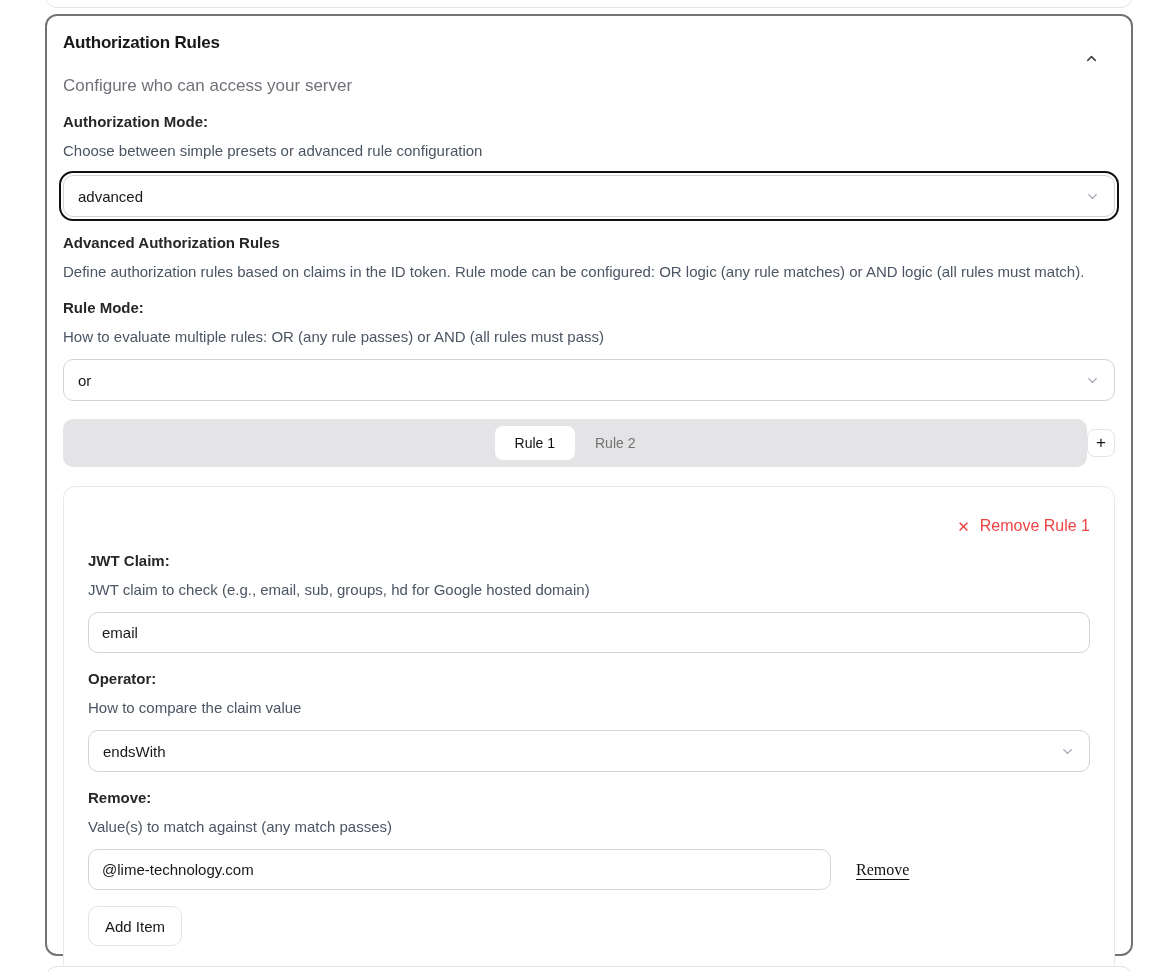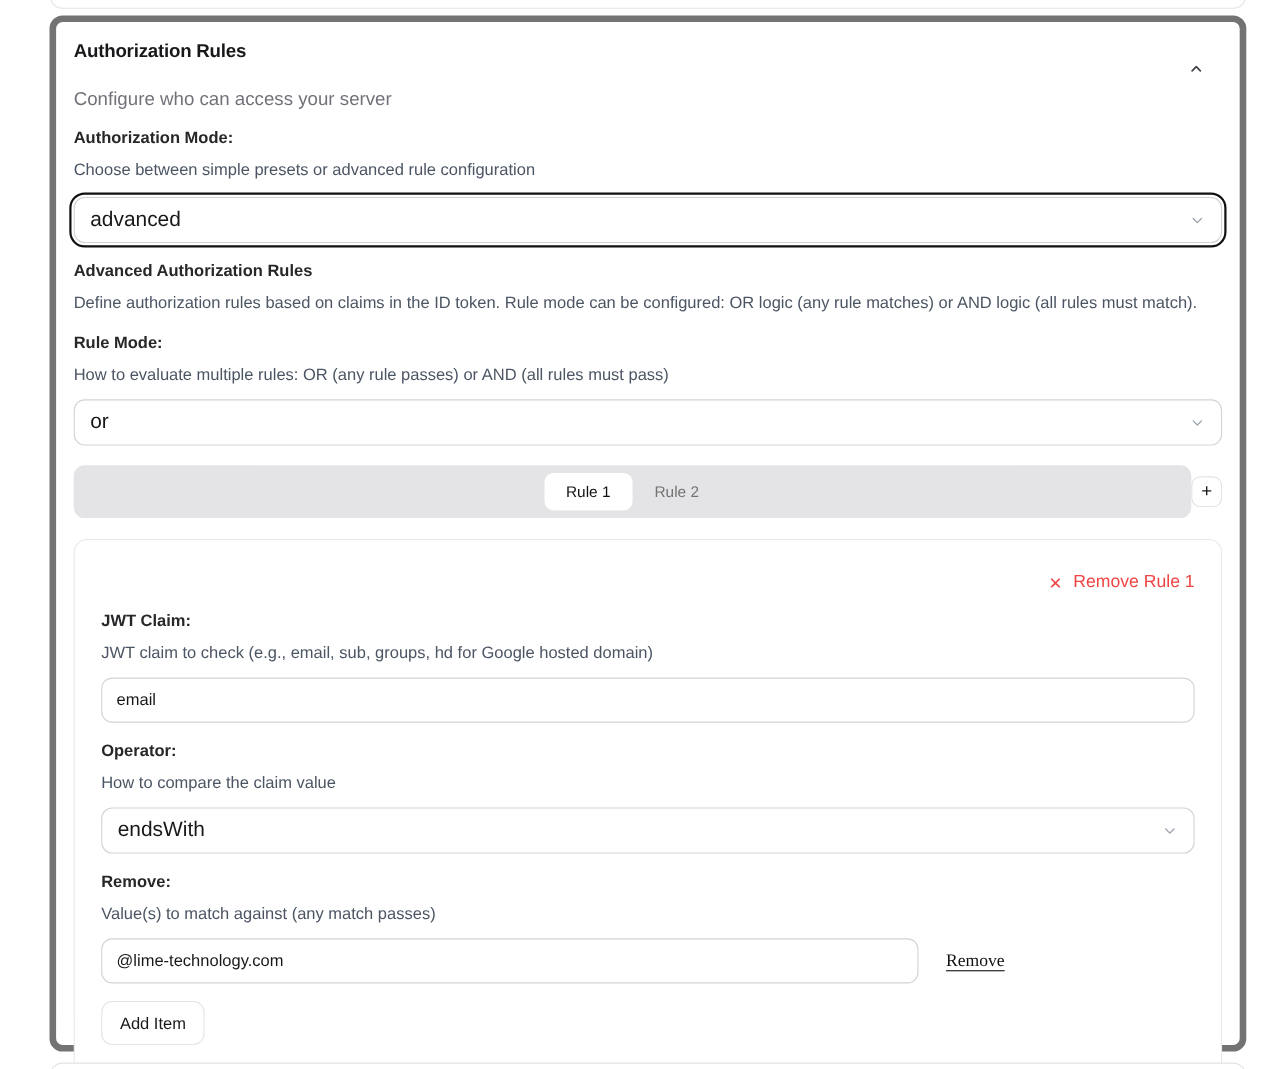--- a/index.html
+++ b/index.html
@@ -15,37 +15,37 @@
   .card-stub-top {
     position: absolute; left: 45px; top: -20px; width: 1088px; height: 28px;
     border: 1px solid #e4e4e7; border-radius: 12px; background: #fff;
   }
   .card-stub-bottom {
     position: absolute; left: 45px; top: 966px; width: 1088px; height: 40px;
     border: 1px solid #e4e4e7; border-radius: 12px; background: #fff;
   }
   .main-card {
     position: absolute; left: 45px; top: 14px; width: 1088px; height: 942px;
-    border: 6px solid #737373; border-radius: 12px; background: #fff;
+    border: 2px solid #737373; border-radius: 12px; background: #fff;
     padding: 15px 16px 13px 16px;
   }
 
   .header-row { display: flex; justify-content: space-between; align-items: flex-start; }
   .card-title { font-size: 17px; font-weight: 700; color: #18181b; line-height: 24px; letter-spacing: -0.2px; }
   .collapse-btn { background: none; border: none; cursor: pointer; padding: 4px; margin-top: 16px; margin-right: 12px; line-height: 0; }
   .card-subtitle { font-size: 17px; color: #71717a; margin-top: 5px; line-height: 21px; }
 
   .field-label { font-size: 15px; font-weight: 700; color: #27272a; margin-top: 15px; line-height: 21px; }
   .field-desc  { font-size: 15px; color: #4b5563; margin-top: 8px; line-height: 21px; }
 
   .select {
     margin-top: 12px; height: 42px; width: 100%;
     border: 1px solid #d4d4d8; border-radius: 10px; background: #fff;
     display: flex; align-items: center; justify-content: space-between;
-    padding: 0 14px; font-size: 19px; color: #18181b; cursor: pointer;
+    padding: 0 14px; font-size: 15px; color: #18181b; cursor: pointer;
   }
   .select.focused { outline: 2px solid #101112; outline-offset: 2px; margin-top: 14px; }
   .chev { line-height: 0; }
 
   .tabs-row { display: flex; align-items: center; margin-top: 18px; }
   .tabs-bar {
     flex: 1; height: 48px; background: #e4e4e7; border-radius: 10px;
     display: flex; align-items: center; justify-content: center; gap: 0;
     padding: 6px;
   }

